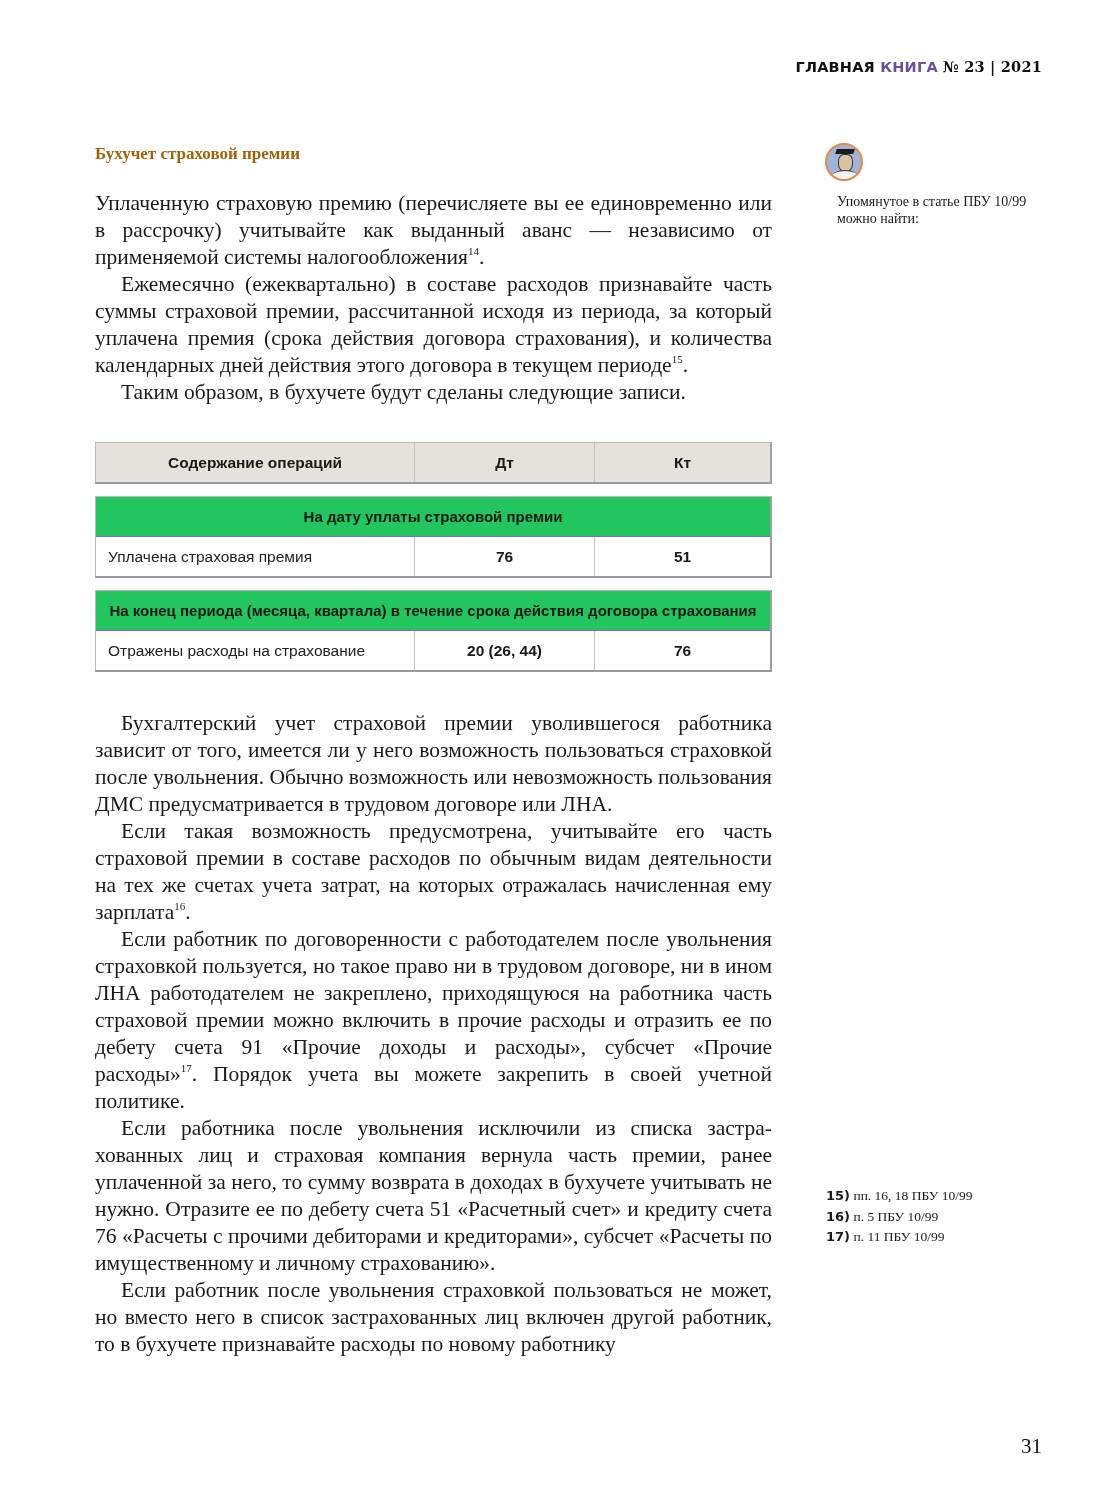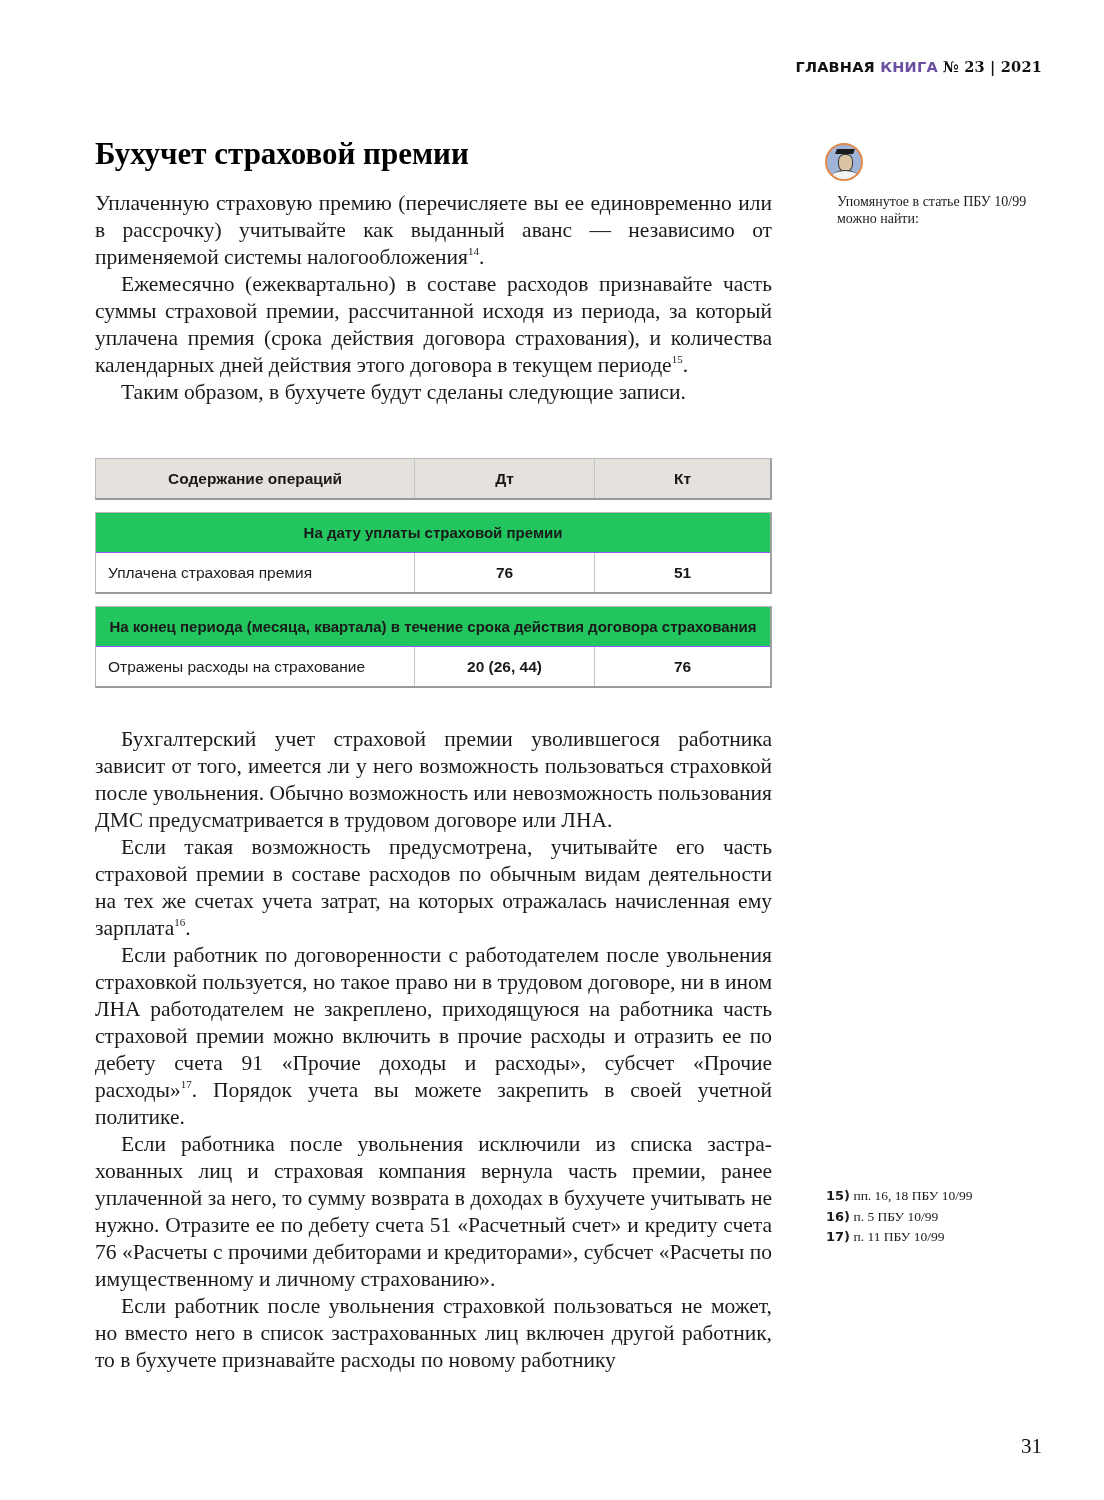--- a/index.html
+++ b/index.html
@@ -13,33 +13,33 @@
       font-family: "DejaVu Sans", "Liberation Sans", sans-serif;
       font-weight: bold; font-size: 14.5px; letter-spacing: 0.2px; color: #111;
       white-space: nowrap;
     }
     .masthead .accent { color: #6b4fa0; }
     .masthead .issue { font-family: "DejaVu Serif", serif; }
 
     .main { position: absolute; left: 95px; top: 138px; width: 677px; }
     .heading {
       font-family: "Liberation Serif", "DejaVu Serif", serif;
-      font-weight: bold; font-size: 31px; margin: 0 0 20px 0; color: #000000;
+      font-weight: bold; font-size: 17px; margin: 0 0 20px 0; color: #a16207;
       line-height: 32px;
     }
     .para {
       font-family: "Liberation Serif", "DejaVu Serif", serif;
       font-size: 21.5px; line-height: 27px; text-align: justify;
       margin: 0; color: #1a1a1a; hyphens: manual;
     }
     .para.indent { text-indent: 26px; }
     sup { font-size: 11px; line-height: 0; vertical-align: 9px; }
 
     .entry-table {
-      margin-top: 52px; margin-bottom: 38px;
+      margin-top: 36px; margin-bottom: 38px;
       font-family: "Liberation Sans", "DejaVu Sans", sans-serif;
       width: 677px;
     }
     .tbox {
       border: 1px solid #b9b9b9; border-bottom: 2px solid #9a9a9a;
       border-right: 2px solid #a0a0a0;
       margin-bottom: 12px; background: #fff;
     }
     .trow { display: flex; }
     .trow + .trow { border-top: 1px solid #8b5cf6; }

